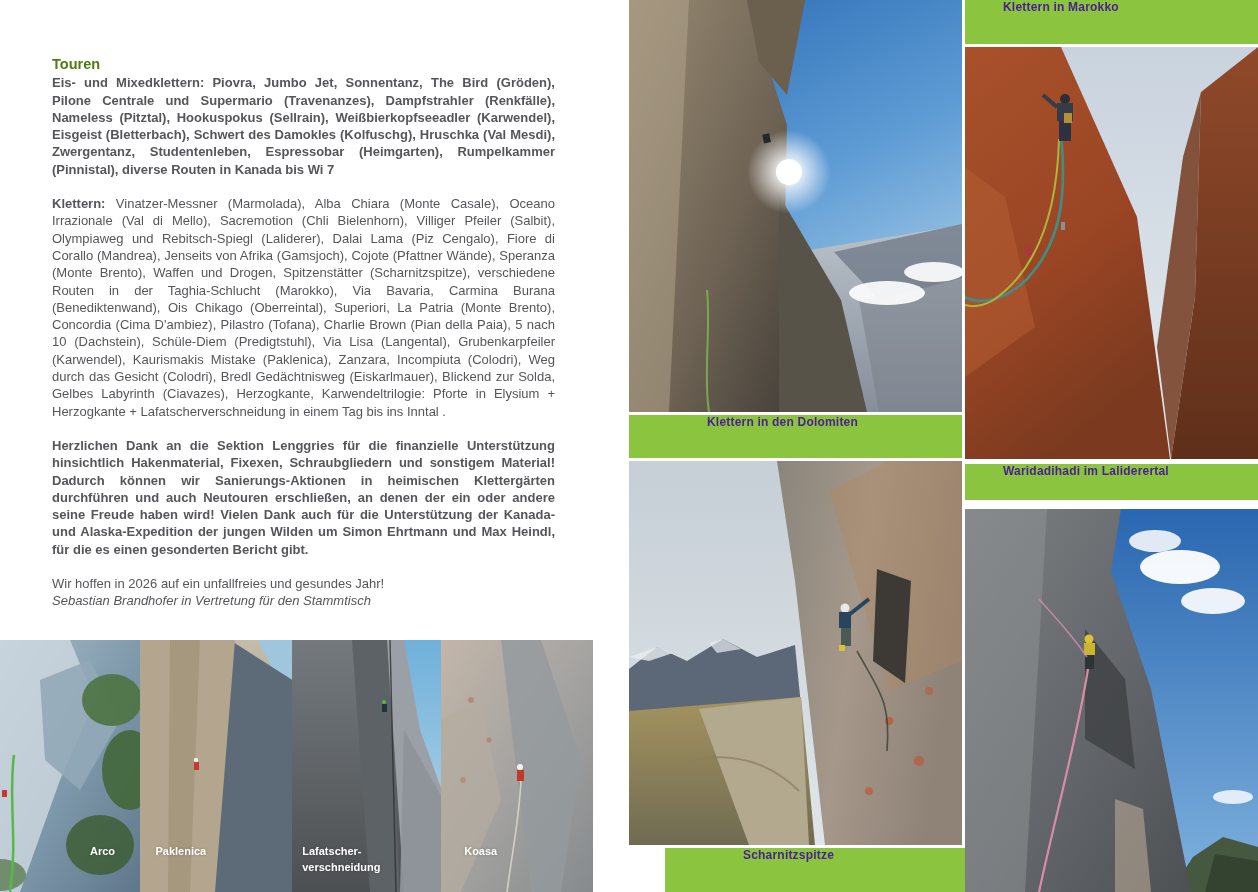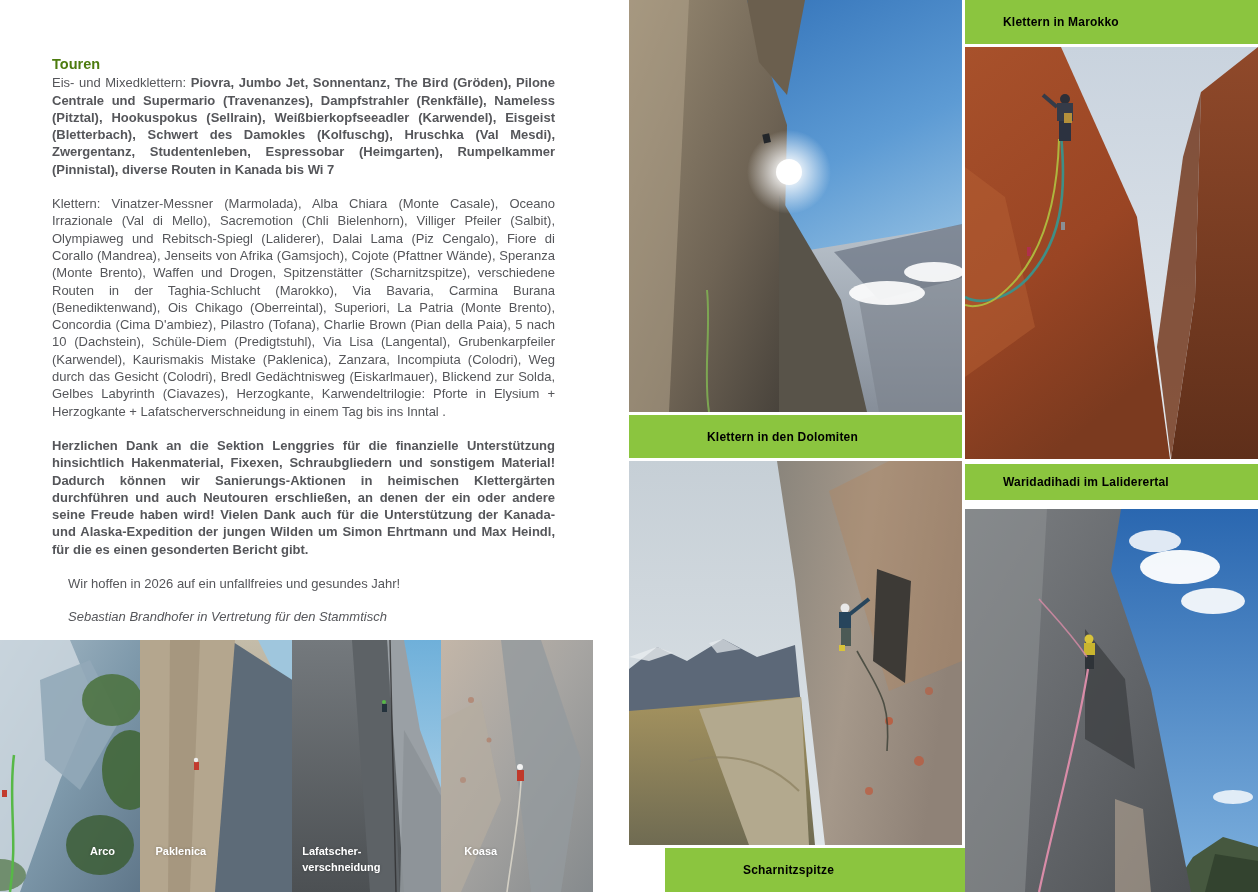--- a/index.html
+++ b/index.html
@@ -7,41 +7,41 @@
     width:1258px;height:892px;position:relative;background:#ffffff;
     font-family:"Liberation Sans",sans-serif;overflow:hidden;
   }
   
   .text-block{
     position:absolute;left:52px;top:56px;width:503px;
     color:#55565a;font-size:13px;line-height:17.3px;
   }
   .page-title{font-size:14.5px;font-weight:bold;margin:0 0 1px 0;color:#4d7c0f;}
   .text-block p{margin:0 0 17px 0;text-align:justify;}
-  .text-block p.nojust{text-align:left;margin:16px;}
+  .text-block p.nojust{text-align:left;margin:0;}
   .bold-par{font-weight:bold;}
-  .lead{font-weight:normal;}
+  .lead{font-weight:bold;}
   .sig{font-style:italic;}
   
   .strip{position:absolute;left:0;top:640px;width:593px;height:252px;display:flex;}
   .strip-photo{position:relative;height:252px;overflow:hidden;}
   .strip-photo svg{position:absolute;inset:0;display:block;}
   .strip-label{
     position:absolute;top:203px;color:#fff;font-size:11px;font-weight:bold;
     line-height:16px;white-space:nowrap;text-shadow:0 0 3px rgba(0,0,0,.25);
   }
   
   .col{position:absolute;top:0;height:892px;}
   .col-left{left:629px;width:333px;}
   .col-right{left:965px;width:293px;}
   .photo{position:absolute;left:0;width:100%;overflow:hidden;background:#9aa2a8;}
   .photo svg{position:absolute;inset:0;display:block;}
   .green-label{
-    position:absolute;left:0;width:100%;background:#8bc53f;color:#000000;
-    font-size:12px;font-weight:bold;display:flex;align-items:center;
+    position:absolute;left:0;width:100%;background:#8bc53f;color:#4c1d95;
+    font-size:12px;font-weight:bold;display:flex;
     box-sizing:border-box;letter-spacing:.2px;
   }
   .col-left .green-label{padding-left:78px;}
   .col-right .green-label{padding-left:38px;}
   .pA{top:0;height:412px;}
   .lA{top:415px;height:43px;}
   .pB{top:461px;height:384px;}
   .lB{top:848px;height:44px;margin-left:36px;}
   .lC{top:0;height:44px;}
   .pC{top:47px;height:412px;}

